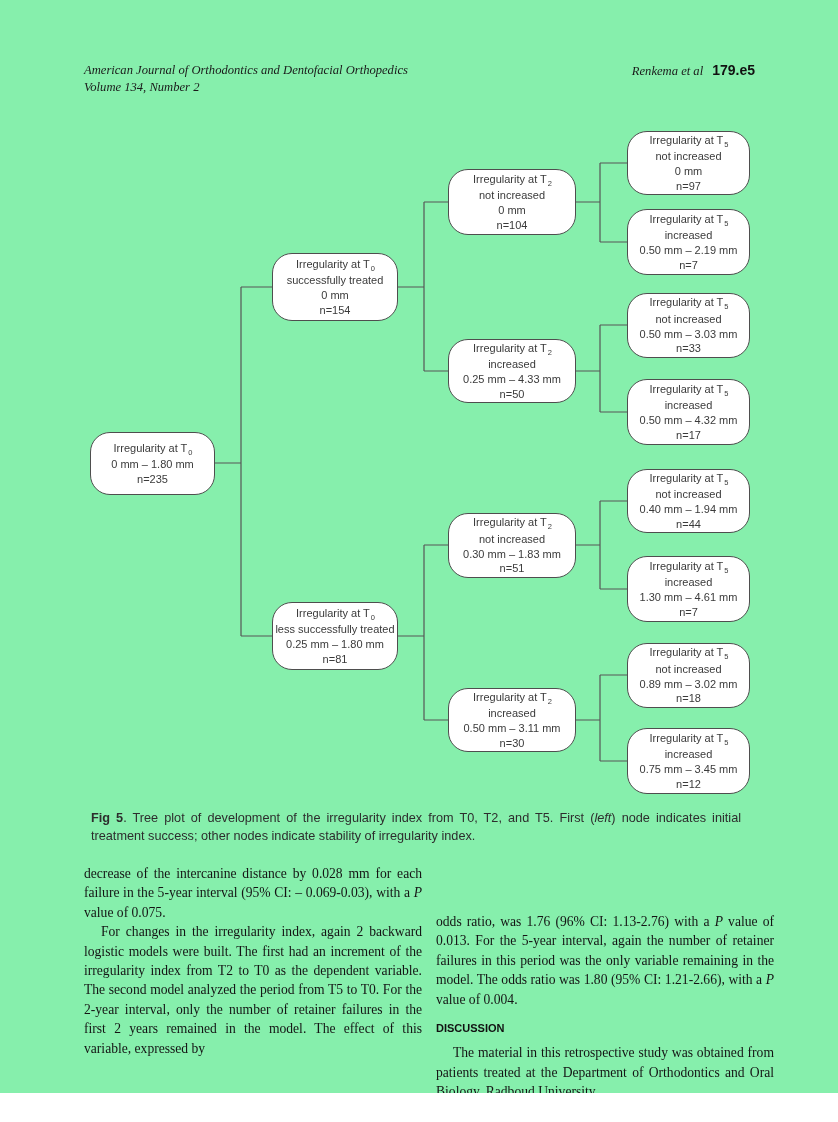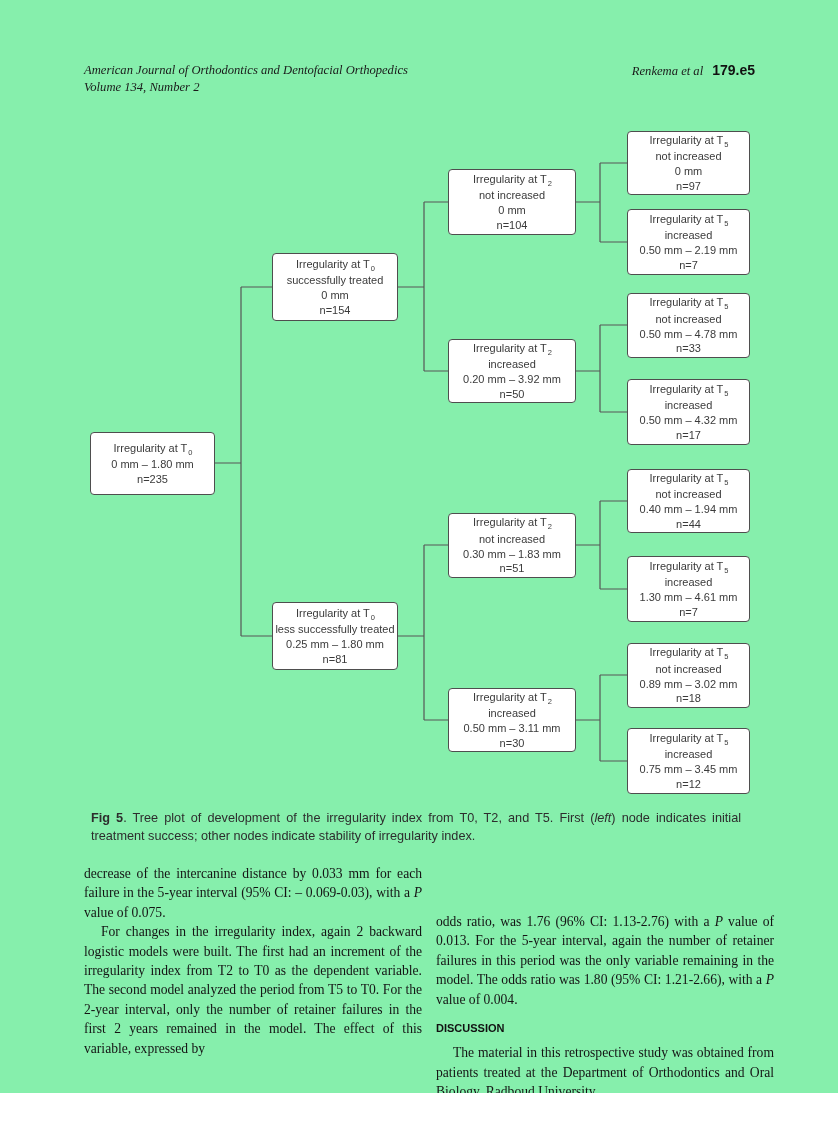--- a/index.html
+++ b/index.html
@@ -11,21 +11,21 @@
   .it { font-style:italic; }
 
   
   .hdr-left { position:absolute; left:84px; top:62px; font-style:italic; font-size:12.6px; line-height:16.5px; color:#1a1a1a; }
   .hdr-right { position:absolute; right:83px; top:62px; font-size:12.6px; color:#1a1a1a; white-space:nowrap; }
   .hdr-right .authors { font-style:italic; }
   .hdr-right .pageno { font-family:"Liberation Sans",sans-serif; font-weight:bold; font-size:14px; font-style:normal; margin-left:9px; color:#111; }
 
   
   svg.connectors { position:absolute; left:0; top:0; pointer-events:none; }
-  .node { position:absolute; border:1.5px solid #4e4e4e; border-radius:4px; background:#fff;
+  .node { position:absolute; border:1.5px solid #4e4e4e; border-radius:20px; background:#fff;
           display:flex; flex-direction:column; justify-content:center; align-items:center;
           font-family:"Liberation Sans",sans-serif; font-size:11px; line-height:14.6px;
           color:#3a3a3a; text-align:center; padding:2px; }
   .node .sub { font-size:7.5px; position:relative; top:3px; left:1px; }
   .nl:empty { display:none; }
 
   
   .caption { position:absolute; left:91px; top:810px; width:650px;
              font-family:"Liberation Sans",sans-serif; font-size:12.7px; line-height:17.6px;
              color:#2d2d2d; text-align:justify; }
@@ -87,21 +87,21 @@
     <div class="node" style="left:448px;top:169px;width:128px;height:66px">
       <div class="nl"><span>Irregularity at T</span><span class="sub">2</span></div>
       <div class="nl">not increased</div>
       <div class="nl">0 mm</div>
       <div class="nl">n=104</div>
     </div>
 
     <div class="node" style="left:448px;top:339px;width:128px;height:64px">
       <div class="nl"><span>Irregularity at T</span><span class="sub">2</span></div>
       <div class="nl">increased</div>
-      <div class="nl">0.20 mm – 3.92 mm</div>
+      <div class="nl">0.25 mm – 4.33 mm</div>
       <div class="nl">n=50</div>
     </div>
 
     <div class="node" style="left:448px;top:513px;width:128px;height:65px">
       <div class="nl"><span>Irregularity at T</span><span class="sub">2</span></div>
       <div class="nl">not increased</div>
       <div class="nl">0.30 mm – 1.83 mm</div>
       <div class="nl">n=51</div>
     </div>
 
@@ -122,21 +122,21 @@
     <div class="node" style="left:627px;top:209px;width:123px;height:66px">
       <div class="nl"><span>Irregularity at T</span><span class="sub">5</span></div>
       <div class="nl">increased</div>
       <div class="nl">0.50 mm – 2.19 mm</div>
       <div class="nl">n=7</div>
     </div>
 
     <div class="node" style="left:627px;top:293px;width:123px;height:65px">
       <div class="nl"><span>Irregularity at T</span><span class="sub">5</span></div>
       <div class="nl">not increased</div>
-      <div class="nl">0.50 mm – 4.78 mm</div>
+      <div class="nl">0.50 mm – 3.03 mm</div>
       <div class="nl">n=33</div>
     </div>
 
     <div class="node" style="left:627px;top:379px;width:123px;height:66px">
       <div class="nl"><span>Irregularity at T</span><span class="sub">5</span></div>
       <div class="nl">increased</div>
       <div class="nl">0.50 mm – 4.32 mm</div>
       <div class="nl">n=17</div>
     </div>
 
@@ -165,21 +165,21 @@
       <div class="nl"><span>Irregularity at T</span><span class="sub">5</span></div>
       <div class="nl">increased</div>
       <div class="nl">0.75 mm – 3.45 mm</div>
       <div class="nl">n=12</div>
     </div>
   </div>
 
   <div class="caption"><span class="bd">Fig 5</span><span>. Tree plot of development of the irregularity index from T0, T2, and T5. First (</span><span class="it">left</span><span>) node indicates initial treatment success; other nodes indicate stability of irregularity index.</span></div>
 
   <div class="col left">
-    <p><span>decrease of the intercanine distance by 0.033 mm for each failure in the 5-year interval (95% CI: – 0.069-0.03), with a </span><span class="it">P</span><span> value of 0.075.</span></p>
+    <p><span>decrease of the intercanine distance by 0.028 mm for each failure in the 5-year interval (95% CI: – 0.069-0.03), with a </span><span class="it">P</span><span> value of 0.075.</span></p>
     <p class="ind"><span>For changes in the irregularity index, again 2 backward logistic models were built. The first had an increment of the irregularity index from T2 to T0 as the dependent variable. The second model analyzed the period from T5 to T0. For the 2-year interval, only the number of retainer failures in the first 2 years remained in the model. The effect of this variable, expressed by</span></p>
   </div>
 
   <div class="col right">
     <p><span>odds ratio, was 1.76 (96% CI: 1.13-2.76) with a </span><span class="it">P</span><span> value of 0.013. For the 5-year interval, again the number of retainer failures in this period was the only variable remaining in the model. The odds ratio was 1.80 (95% CI: 1.21-2.66), with a </span><span class="it">P</span><span> value of 0.004.</span></p>
     <h3 class="dheading">DISCUSSION</h3>
     <p class="ind"><span>The material in this retrospective study was obtained from patients treated at the Department of Orthodontics and Oral Biology, Radboud University</span></p>
   </div>
 
 </div>

